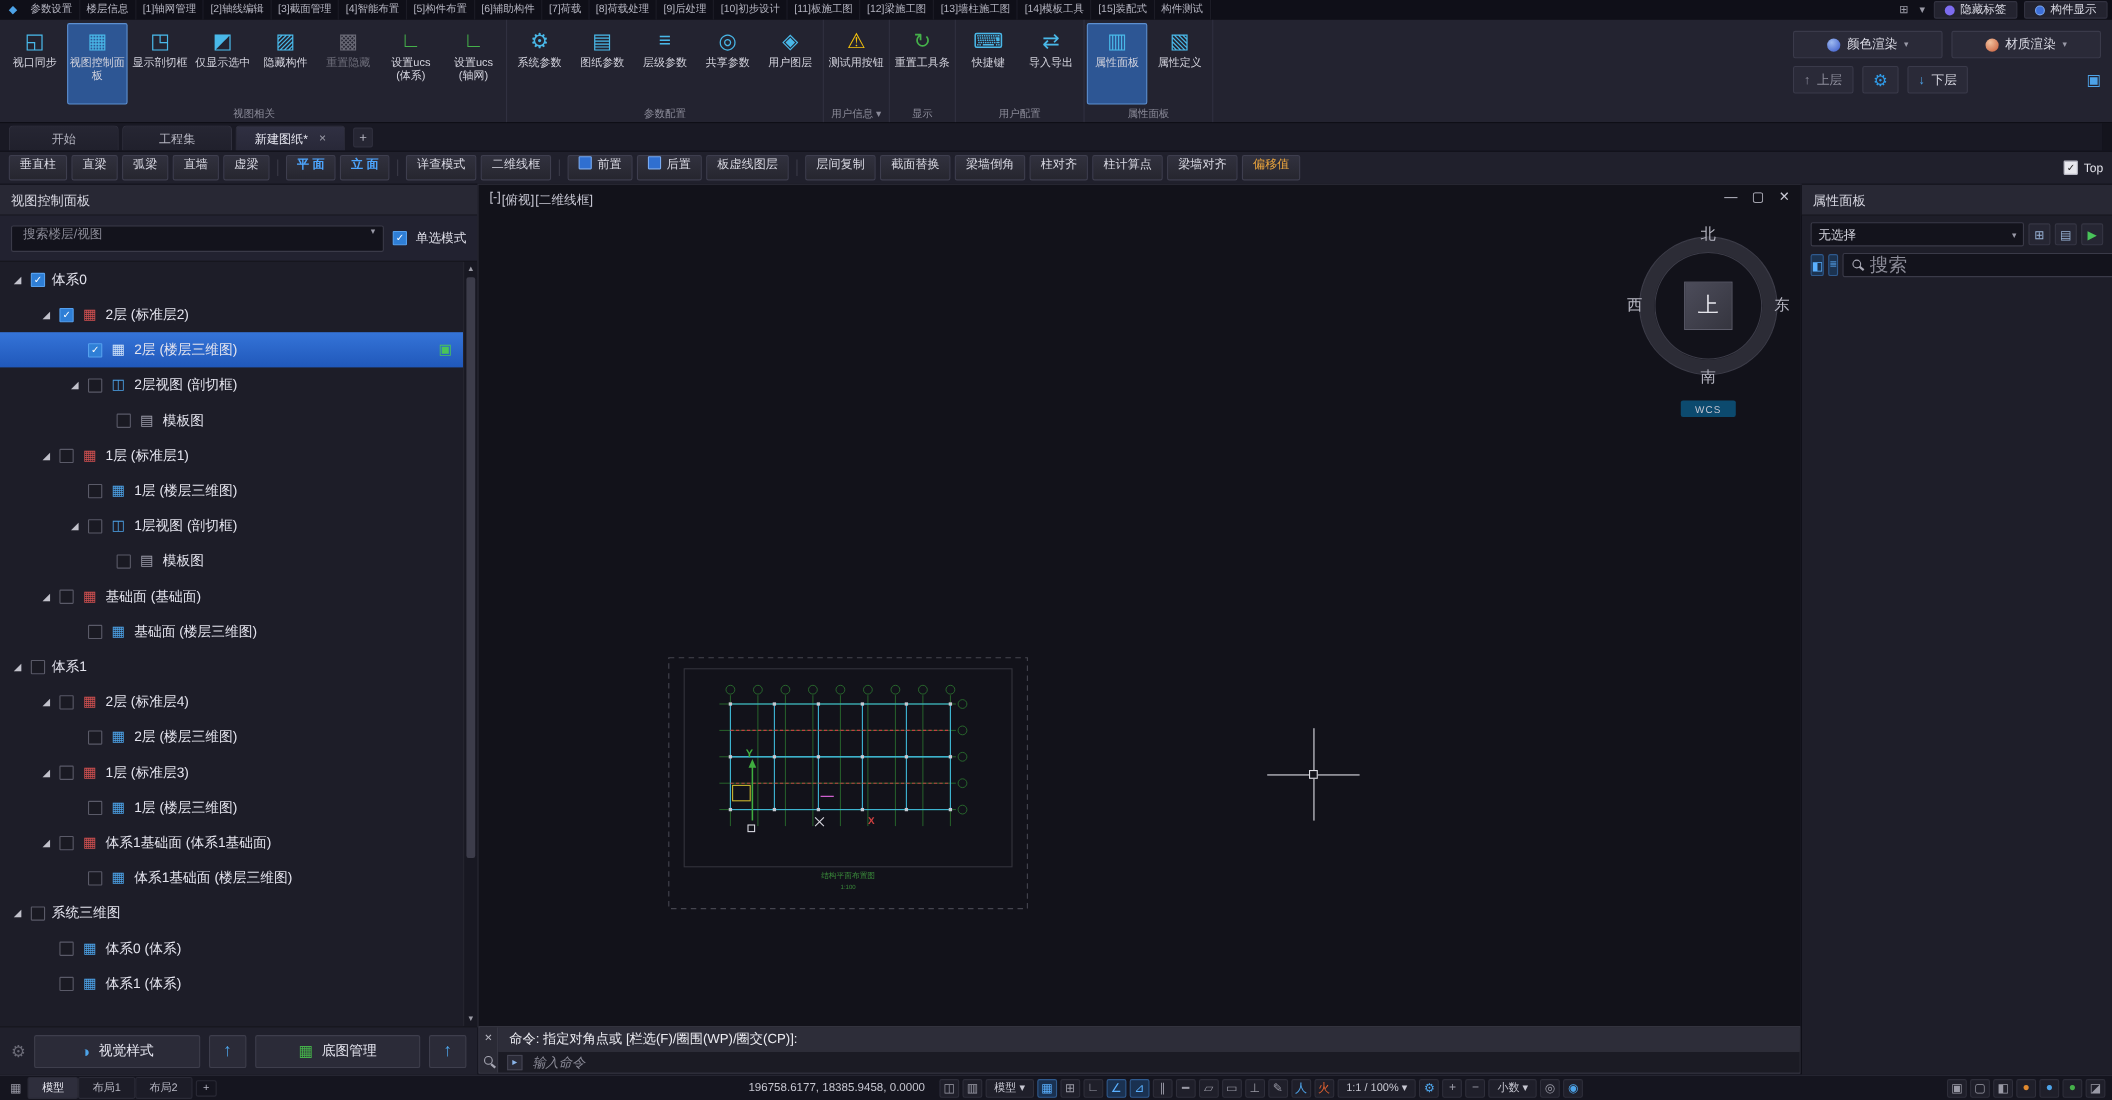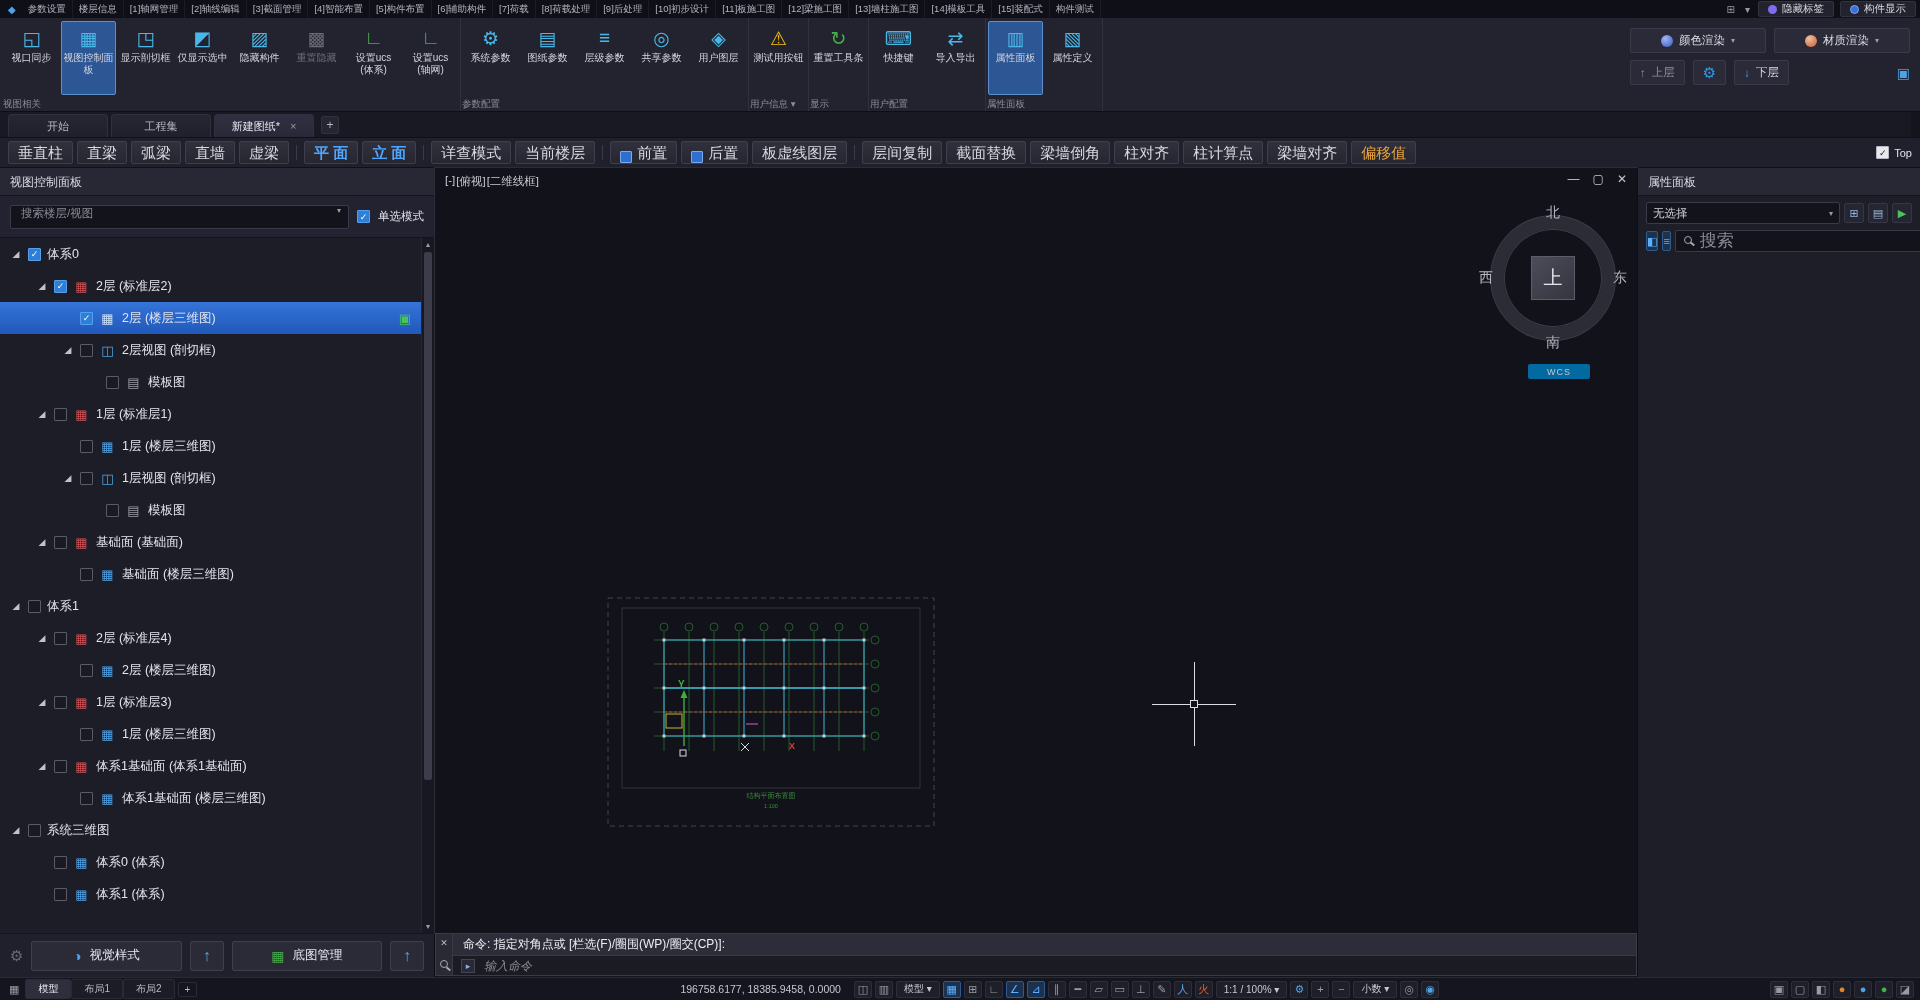--- a/index.html
+++ b/index.html
@@ -20,21 +20,21 @@
 
 
 .ribbon{position:absolute;top:18px;left:0;width:1920px;height:94px;background:#232330;border-bottom:1px solid #0d0d14;display:flex;align-items:stretch;padding-left:2px}
 .rgroup{display:flex;flex-direction:column;border-right:1px solid #303040;padding:2px 1px 0}
 .rbtns{display:flex;flex:1;align-items:stretch}
 .rbtn{width:55px;margin:1px;padding-top:3px;display:flex;flex-direction:column;align-items:center;gap:1px;border-radius:2px;border:1px solid transparent}
 .rbtn.active{background:#2d5694;border-color:#5d8fd0}
 .rbtn.disabled .rlabel{color:#6e6e7a}
 .ricon{height:26px;display:flex;align-items:center;justify-content:center;font-size:19px}
 .rlabel{font-size:10px;line-height:11.5px;text-align:center;color:#d4d4de;word-break:break-all;padding:0 1px}
-.rgroup-label{height:15px;line-height:15px;font-size:9.5px;color:#8b8b99}
+.rgroup-label{height:15px;line-height:15px;text-align:center;font-size:9.5px;color:#8b8b99}
 .ribbon-right{margin-left:auto;display:flex;flex-direction:column;gap:7px;padding:10px 10px 0;width:300px}
 .rr-row{display:flex;gap:8px;align-items:center}
 .rr-btn{display:flex;align-items:center;gap:6px;height:25px;padding:0 10px;background:#2a2a38;border:1px solid #3a3a4a;border-radius:2px;font-size:11.5px;color:#dcdce6;flex:1;justify-content:center;white-space:nowrap}
 .rr-btn .caret{font-size:8px;color:#9a9aa8}
 .rr-btn.small{flex:0 0 auto;padding:0 9px}
 .rr-btn.muted{color:#8e8e9c}
 .ball{width:12px;height:12px;border-radius:50%}
 .ball-blue{background:radial-gradient(circle at 35% 30%,#9db9f0,#3756c8)}
 .ball-orange{background:radial-gradient(circle at 35% 30%,#f0c09d,#c85a37)}
 .gear-blue{color:#2f9be8;font-size:15px}
@@ -44,21 +44,21 @@
 
 
 .doctabs{position:absolute;top:112px;left:0;width:1911px;height:25px;background:#191924;display:flex;align-items:flex-end;padding:0 0 0 8px;gap:3px}
 .dtab{height:23px;min-width:100px;padding:0 14px;display:flex;align-items:center;justify-content:center;gap:10px;background:linear-gradient(#262633,#20202c);border:1px solid #30303e;border-bottom:none;border-radius:4px 4px 0 0;font-size:11px;color:#b6b6c2;white-space:nowrap}
 .dtab.active{background:linear-gradient(#303042,#282838);color:#e8e8f2}
 .dclose{font-size:11px;color:#9a9aa6}
 .dtab-add{width:18px;height:18px;margin:0 0 3px 4px;display:flex;align-items:center;justify-content:center;background:#262633;border:1px solid #30303e;border-radius:2px;color:#b6b6c2;font-size:12px}
 
 
 .toolbar{position:absolute;top:137px;left:0;width:1920px;height:31px;background:#20202c;border-top:1px solid #101018;border-bottom:1px solid #101018;display:flex;align-items:center;padding:0 8px;gap:4px}
-.titem{height:23px;padding:0 9px;display:flex;align-items:flex-end;gap:5px;background:linear-gradient(#31313e,#26262f);border:1px solid #3e3e4e;border-radius:2px;font-size:15px;color:#d8d8e2;white-space:nowrap}
+.titem{height:23px;padding:0 9px;display:flex;align-items:flex-start;gap:5px;background:linear-gradient(#31313e,#26262f);border:1px solid #3e3e4e;border-radius:2px;font-size:11px;color:#d8d8e2;white-space:nowrap}
 .titem.acc-blue{color:#4da6ff;font-weight:bold}
 .titem.acc-orange{color:#e8a33d}
 .ticon{width:12px;height:12px;background:#2f6fd0;border:1px solid #79a9ee;border-radius:1px}
 .tsep{width:1px;align-self:stretch;margin:4px 3px;background:#3a3a48}
 .toolbar-top{margin-left:auto;display:flex;align-items:center;gap:5px;font-size:11px;color:#e2e2ea}
 .cb{width:13px;height:13px;border:1px solid #5a5a68;background:#1a1a23;display:inline-flex;align-items:center;justify-content:center;font-size:9px;color:#fff;border-radius:1px;flex:0 0 auto}
 .cb.checked{background:#2f7fd6;border-color:#55a0ee}
 .cb.checked::after{content:"✓"}
 .cb.white{background:#e8e8ee;border-color:#b8b8c4;color:#222}
 .cb.white::after{content:"✓"}
@@ -94,21 +94,21 @@
 .vp-label{position:absolute;top:6px;left:10px;display:flex;font-size:11.5px;color:#c8c8d4;gap:1px}
 .win-controls{position:absolute;top:4px;right:10px;display:flex;gap:13px;font-size:12px;color:#c8c8d4}
 .compass{position:absolute;top:34px;left:1042px;width:152px;height:152px}
 .compass-ring{position:absolute;top:14px;left:14px;right:14px;bottom:14px;border-radius:50%;border:13px solid rgba(88,88,100,0.38);box-shadow:0 0 0 1px #3c3c48,inset 0 0 0 1px #3c3c48}
 .c-dir{position:absolute;font-size:14px;color:#b8b8c4}
 .c-n{top:2px;left:50%;transform:translateX(-50%)}
 .c-s{bottom:2px;left:50%;transform:translateX(-50%)}
 .c-w{left:2px;top:50%;transform:translateY(-50%)}
 .c-e{right:2px;top:50%;transform:translateY(-50%)}
 .compass-center{position:absolute;left:50%;top:50%;transform:translate(-50%,-50%);width:44px;height:44px;background:linear-gradient(135deg,#4c4c5a,#35353f);border:1px solid #5c5c6a;display:flex;align-items:center;justify-content:center;font-size:19px;color:#e4e4ea}
-.wcs-chip{position:absolute;top:196px;left:1093px;width:62px;height:15px;background:#0369a1;border-radius:2px;font-size:9px;color:#c4c4d0;display:flex;align-items:center;justify-content:center;letter-spacing:1px}
+.wcs-chip{position:absolute;top:196px;left:1093px;width:50px;height:15px;background:#0c4a6e;border-radius:2px;font-size:9px;color:#c4c4d0;display:flex;align-items:center;justify-content:center;letter-spacing:1px}
 .plan-svg{position:absolute;left:171px;top:428px;width:330px;height:232px}
 .ch-h{position:absolute;left:717px;top:536px;width:84px;height:1px;background:#dcdce4}
 .ch-v{position:absolute;left:759px;top:494px;width:1px;height:84px;background:#dcdce4}
 .pickbox{position:absolute;left:755px;top:532px;width:8px;height:8px;border:1px solid #dcdce4;background:#12121a}
 .cv-status{position:absolute;left:0;width:100%;text-align:center;font-size:15px;font-weight:bold;color:#f4f4f8;text-shadow:1px 1px 2px #000}
 .cv-l1{top:706px}
 .cv-l2{top:728px}
 
 
 .command{position:absolute;left:435px;top:933px;width:1202px;height:43px;background:#23232e;border:1px solid #3a3a46;display:flex}
@@ -366,21 +366,21 @@
         <span>平 面</span>
       </div>
       <div class="titem acc-blue">
         <span>立 面</span>
       </div>
       <div class="tsep"></div>
       <div class="titem">
         <span>详查模式</span>
       </div>
       <div class="titem">
-        <span>当前楼层</span>
+        <span>二维线框</span>
       </div>
       <div class="tsep"></div>
       <div class="titem">
         <span class="ticon"></span>
         <span>前置</span>
       </div>
       <div class="titem">
         <span class="ticon"></span>
         <span>后置</span>
       </div>

